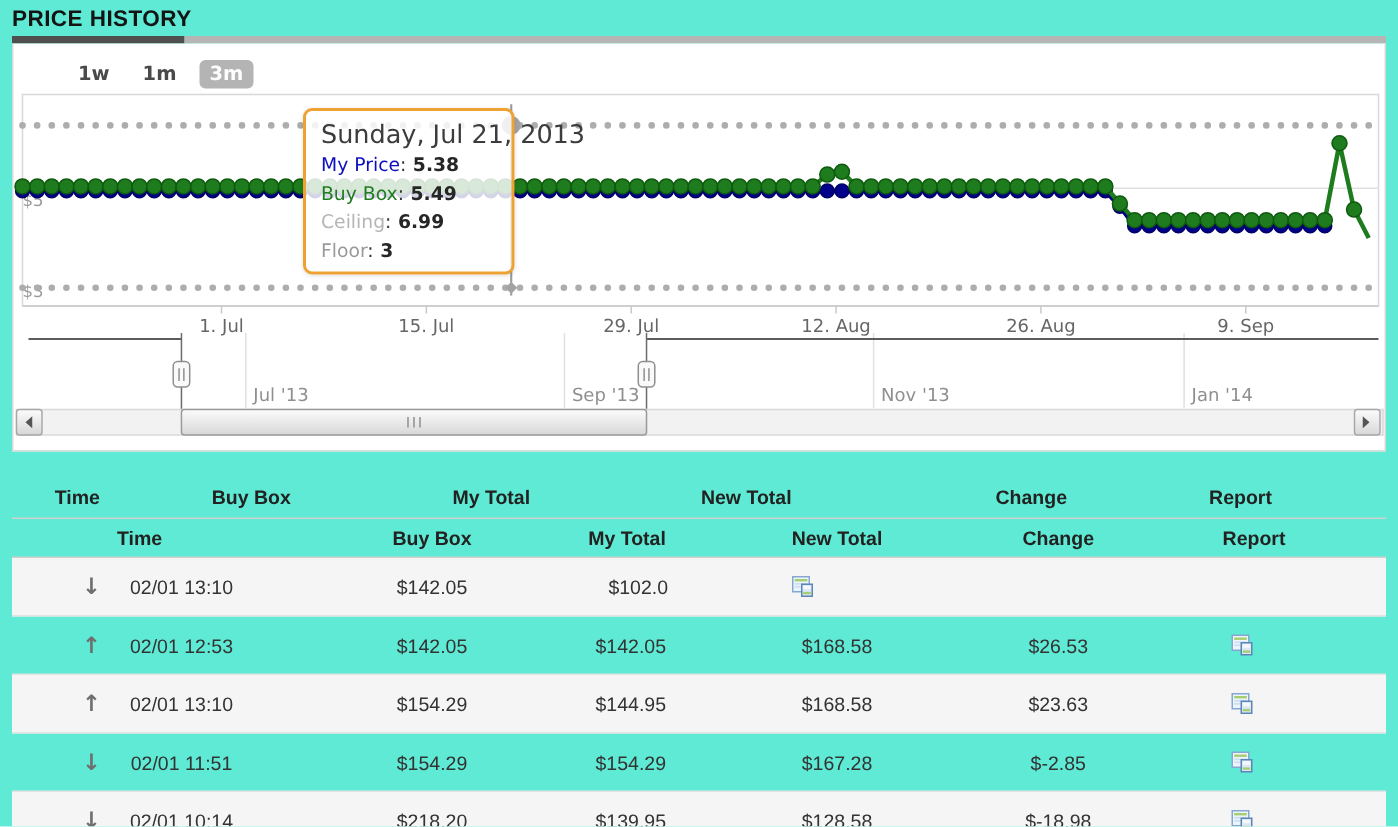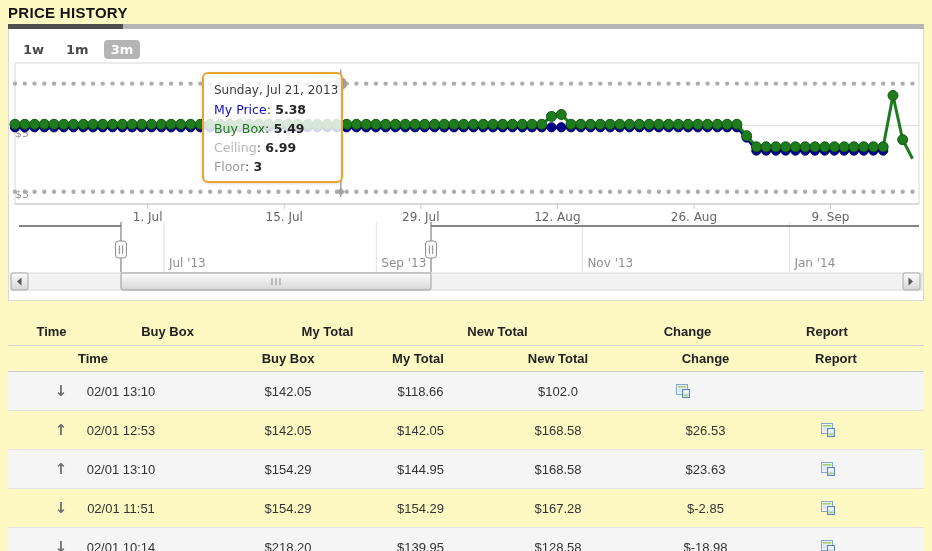--- a/index.html
+++ b/index.html
@@ -1,32 +1,32 @@
 <!DOCTYPE html>
 <html><head>
 <meta charset="utf-8">
 <style>
   html,body{margin:0;padding:0;background:#fff;}
-  #screen{position:relative;width:932px;height:551px;background:#fef9c3;overflow:hidden;
+  #screen{position:relative;width:932px;height:551px;background:#5eead4;overflow:hidden;
           font-family:"Liberation Sans",sans-serif;text-decoration:underline;}
   .page-title{position:absolute;left:8px;top:4px;font-size:15px;font-weight:bold;color:#141414;letter-spacing:.3px;}
   .rule-dark{position:absolute;left:8px;top:24px;width:115px;height:5px;background:#4f4f4f;}
   .rule-light{position:absolute;left:123px;top:24px;width:801px;height:5px;background:#b5b5b5;}
   .card{position:absolute;left:8px;top:29px;width:914px;height:271px;background:#fff;
         border:1px solid #d9d9d9;border-top:none;}
-  .ranges{position:absolute;left:7px;top:11px;z-index:3;}
+  .ranges{position:absolute;left:36px;top:11px;z-index:3;}
   .rbtn{display:inline-block;margin-right:8px;padding:2px 7px;font-family:"DejaVu Sans",sans-serif;
         font-size:13px;font-weight:bold;color:#4a4a4a;background:transparent;border:none;border-radius:4px;cursor:pointer;}
   .rbtn.sel{background:#b4b4b4;color:#fdfdfd;}
   #chart-svg{position:absolute;left:0;top:0;z-index:1;}
   .tooltip{position:absolute;left:193px;top:43px;z-index:4;width:118px;
            background:rgba(255,255,255,.83);border:2px solid #eea233;border-radius:6px;
            padding:7px 9px 5px 10px;font-family:"DejaVu Sans",sans-serif;font-size:12.5px;
            line-height:19px;color:#333;box-shadow:0 1px 3px rgba(0,0,0,.12);}
-  .tt-date{font-size:12px;color:#3c3c3c;white-space:nowrap;}
+  .tt-date{font-size:17px;color:#3c3c3c;white-space:nowrap;}
   .tt-row{white-space:nowrap;}
   .tt-row b{color:#262626;}
   
   .table{position:absolute;left:8px;top:318px;width:916px;font-size:13px;color:#222;}
   .trow{display:grid;align-items:center;}
   .hrow1{grid-template-columns:87px 145px 175px 165px 215px 1fr;height:27px;
          font-weight:bold;border-bottom:1px solid #d0d0d0;}
   .hrow2{grid-template-columns:70px 130px 160px 115px 150px 145px 1fr;height:25px;
          font-weight:bold;border-bottom:1px solid #cfcfcf;}
   .drow{grid-template-columns:70px 130px 160px 115px 150px 145px 1fr;height:38px;
@@ -526,21 +526,20 @@
         <div class="cell c5">Change</div>
         <div class="cell c6">Report</div>
       </div>
     <div>
         <div class="trow drow alt">
           <div class="cell c0">
             <span class="arrow">↓</span>
           </div>
           <div class="cell c1">02/01 13:10</div>
           <div class="cell c2">$142.05</div>
-          <div class="cell c3">$118.66</div>
           <div class="cell c4">$102.0</div>
           <div class="cell c6">
             <svg class="ricon" viewBox="0 0 16 16">
               <rect x="1.5" y="1.5" width="11" height="10" fill="#eef4fb" stroke="#86a8d0"></rect>
               <rect x="2.8" y="3" width="8.4" height="1.6" fill="#a5cf6f"></rect>
               <rect x="2.8" y="5.6" width="8.4" height="1.2" fill="#cfdff2"></rect>
               <rect x="2.8" y="7.6" width="5" height="1.2" fill="#cfdff2"></rect>
               <rect x="7.5" y="6.5" width="7" height="8" fill="#dbe7f6" stroke="#5c85b8"></rect>
               <rect x="8.5" y="7.6" width="5" height="2.2" fill="#f4f8fd"></rect>
               <rect x="8.5" y="11.6" width="5" height="1.6" fill="#a5cf6f"></rect>

